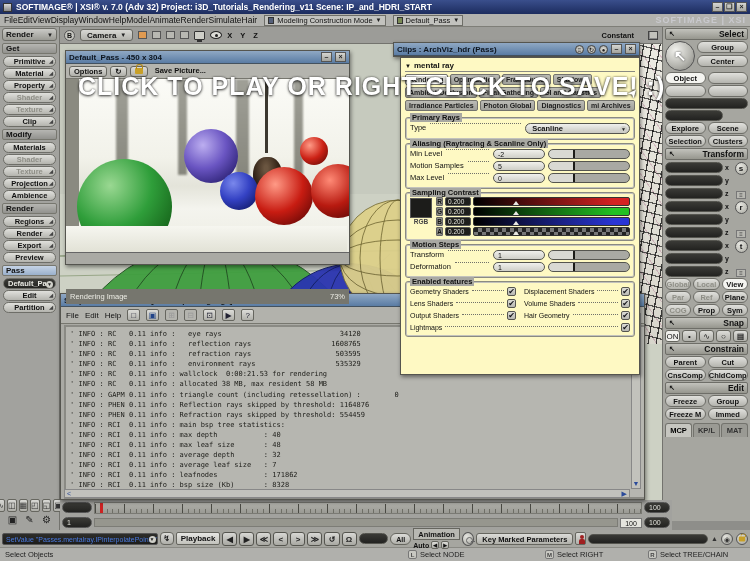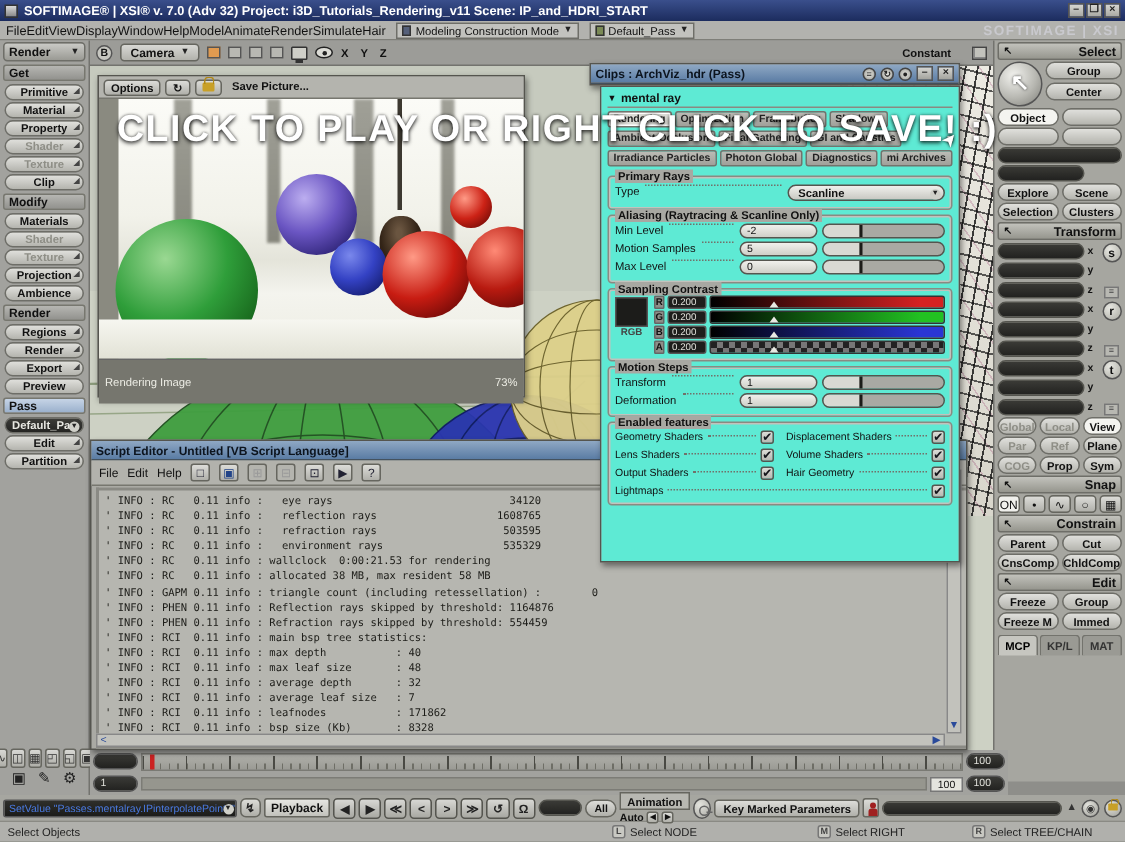--- a/index.html
+++ b/index.html
@@ -61,26 +61,26 @@
   #render-window{left:65px;top:50px;width:285px;height:215px;z-index:4;}
   #rv-toolbar{height:15px;background:#b4b4ae;border-bottom:1px solid #77776f;display:flex;align-items:center;gap:3px;padding:0 3px;}
   .rv-btn{background:linear-gradient(#dcdcd8,#b0b0aa);border:1px solid #66665f;border-radius:3px;height:11px;padding:0 4px;font-size:7.5px;font-weight:bold;line-height:10px;}
   .padlock{width:8px;height:6px;background:#c8a028;border-radius:1px;position:relative;display:inline-block;}
   .padlock::before{content:"";position:absolute;top:-4px;left:1.5px;width:5px;height:4px;border:1.2px solid #b08818;border-bottom:none;border-radius:3px 3px 0 0;}
   #rv-image{position:relative;height:174px;background:linear-gradient(#fbfbf7 0%,#f2f2ea 45%,#e4e4da 62%,#f4f4ee 75%,#ececE2 100%);overflow:hidden;border-bottom:1px solid #666;}
   .winbar{position:absolute;top:0;width:10px;height:96px;background:linear-gradient(#8a8a80,#6e6e64);opacity:.8;filter:blur(1px);}
   .ball{position:absolute;border-radius:50%;}
   .glass-stem{position:absolute;width:3px;background:#3c3830;}
   .glass-bowl{position:absolute;background:radial-gradient(ellipse at 45% 30%,#6a5540 8%,#332417 55%,#1d140c);border-radius:45% 45% 50% 50%;}
-  #rv-status{height:29px;background:#76766e;color:#ececE4;color:#ecece4;display:flex;align-items:center;justify-content:space-between;padding:0 4px;font-size:7.5px;}
+  #rv-status{height:15px;background:#76766e;color:#ececE4;color:#ecece4;display:flex;align-items:center;justify-content:space-between;padding:0 4px;font-size:7.5px;margin-top:36px;}
   
   #clips-window{left:393px;top:42px;width:247px;height:15px;z-index:4;}
   
   #passes-window{left:400px;top:57px;width:240px;height:318px;z-index:5;display:flex;flex-direction:column;}
-  #pw-body{flex:1;background:#5eead4;padding:2px 4px;overflow:hidden;}
+  #pw-body{flex:1;background:#fef9c3;padding:2px 4px;overflow:hidden;}
   #pw-section{display:flex;align-items:center;gap:3px;font-size:8px;font-weight:bold;border-bottom:1px solid #8a8a82;padding:1px 0;}
   .exp-arrow{font-size:6px;}
   #pw-tabs{display:flex;flex-wrap:wrap;gap:2px;padding:2px 0 3px 0;}
   .ptab{background:linear-gradient(#bcbcb6,#a0a09a);border:1px solid #73736d;border-radius:2px;font-size:7px;font-weight:bold;padding:1px 3px;color:#222;}
   .ptab.active{background:#dcdcd6;box-shadow:inset 0 0 0 1px #fff;}
   .group{border:1px solid #8a8a82;border-radius:3px;margin:3px 0;padding:3px 4px 3px 4px;position:relative;box-shadow:inset 0 0 0 1px #c2c2bc;}
   .group-title{position:absolute;top:-5px;left:4px;background:#a8a8a2;font-size:7.5px;font-weight:bold;padding:0 2px;}
   .srow{display:flex;align-items:flex-start;gap:3px;margin:2px 0;font-size:7.5px;}
   .srow-l{white-space:nowrap;}
   .dots{flex:1;border-bottom:1px dotted #71716a;height:1px;margin:0 1px 2px 1px;min-width:4px;}
@@ -344,20 +344,26 @@
       <span class="scr-arrow">▲</span>
       <span class="scr-arrow">▼</span>
     </div>
     <div id="se-hscroll">
       <span class="scr-arrow">&lt;</span>
       <span class="scr-arrow">▶</span>
     </div>
   </div>
 
   <div id="render-window" class="abs win">
+    <div class="wtitle">
+      <span>Default_Pass - 450 x 304</span>
+      <span class="spacer"></span>
+      <span class="tbtn2">–</span>
+      <span class="tbtn2">×</span>
+    </div>
     <div id="rv-toolbar">
       <span class="rv-btn">Options</span>
       <span class="rv-btn">↻</span>
       <span class="rv-btn"><span class="padlock"></span></span>
       <span class="rv-btn" style="background:none;border:none">Save Picture...</span>
     </div>
     <div id="rv-image">
       <div class="winbar" style="left:50px;width:12px"></div>
       <div class="winbar" style="left:112px;width:9px"></div>
       <div class="winbar" style="left:170px;width:13px"></div>

